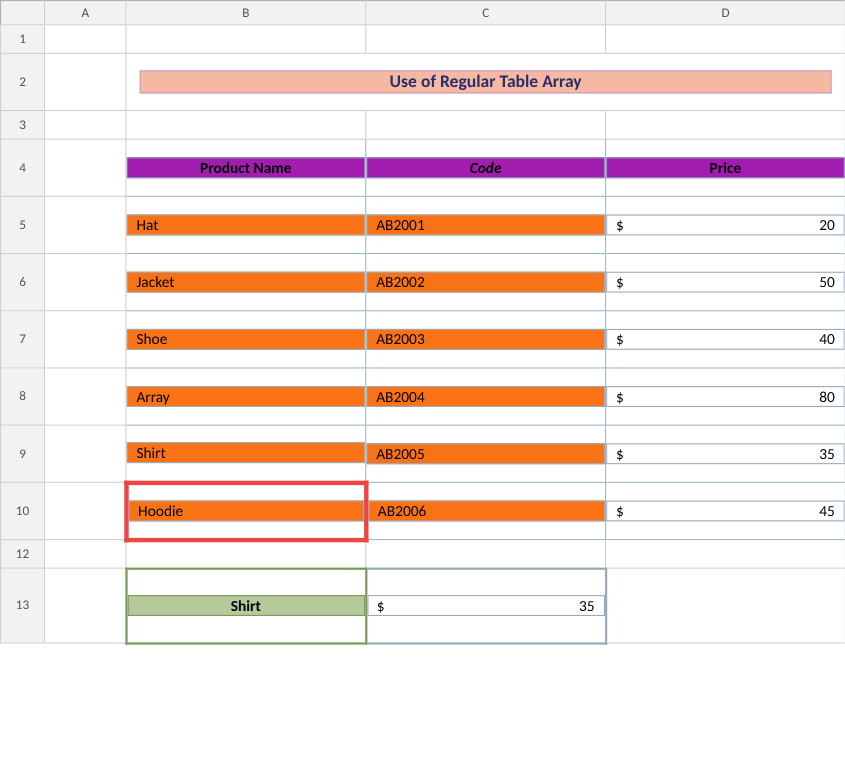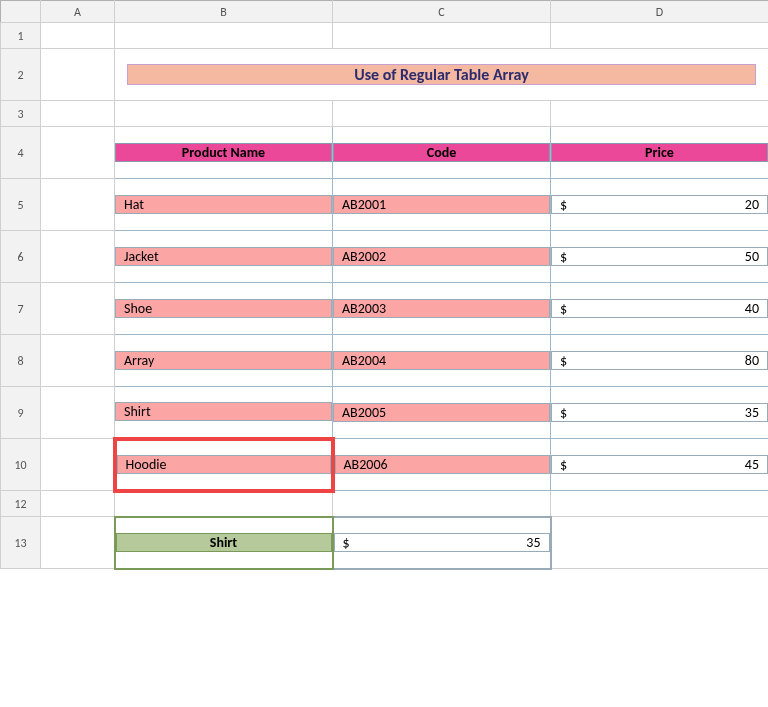--- a/index.html
+++ b/index.html
@@ -27,39 +27,39 @@
       justify-content: center;
       font-weight: bold;
       font-size: 16px;
       color: #2c2c6e;
       width: 100%;
       height: 100%;
     }
 
     
     .table-header {
-      background: #ec4899;
+      background: #a21caf;
       border: 1px solid #8898b0;
       font-weight: bold;
       justify-content: center;
       height: 100%;
       width: 100%;
       display: flex;
       align-items: center;
     }
 
     
     .data-cell {
       border: 1px solid #9aabb8;
       width: 100%;
       height: 100%;
       display: flex;
       align-items: center;
       padding: 0 8px;
-      background: #fca5a5;
+      background: #f97316;
     }
 
     
     .price-cell {
       display: flex;
       width: 100%;
       height: 100%;
       align-items: center;
       border: 1px solid #9aabb8;
       background: #ffffff;
@@ -192,21 +192,21 @@
     </tr>
 
     <tr style="height:52px">
       <td class="row-num-cell">4</td>
       <td class="regular-cell" style="border-left:1px solid #d0d0d0;"></td>
       <td style="padding:0; border:1px solid #9fb8cc;">
         <div class="table-header">
           <span>Product Name</span>
         </div>
       </td>
-      <td style="padding:0; border:1px solid #9fb8cc;">
+      <td style="padding:0; border:1px solid #9fb8cc;font-style:italic;">
         <div class="table-header">
           <span>Code</span>
         </div>
       </td>
       <td style="padding:0; border:1px solid #9fb8cc;">
         <div class="table-header">
           <span>Price</span>
         </div>
       </td>
     </tr>
@@ -339,21 +339,21 @@
 
 
     <tr style="height:26px">
       <td class="row-num-cell">12</td>
       <td class="regular-cell" style="border-left:1px solid #d0d0d0;"></td>
       <td class="regular-cell"></td>
       <td class="regular-cell"></td>
       <td class="regular-cell"></td>
     </tr>
 
-    <tr style="height:52px">
+    <tr style="height:68px">
       <td class="row-num-cell">13</td>
       <td class="regular-cell" style="border-left:1px solid #d0d0d0;"></td>
       <td style="padding:0; border:2px solid #7a9a5a;">
         <div class="result-label">
           <span>Shirt</span>
         </div>
       </td>
       <td style="padding:0; border:2px solid #9aabb8;">
         <div class="result-value">
           <span class="price-dollar" style="padding-left:8px;">$</span>

